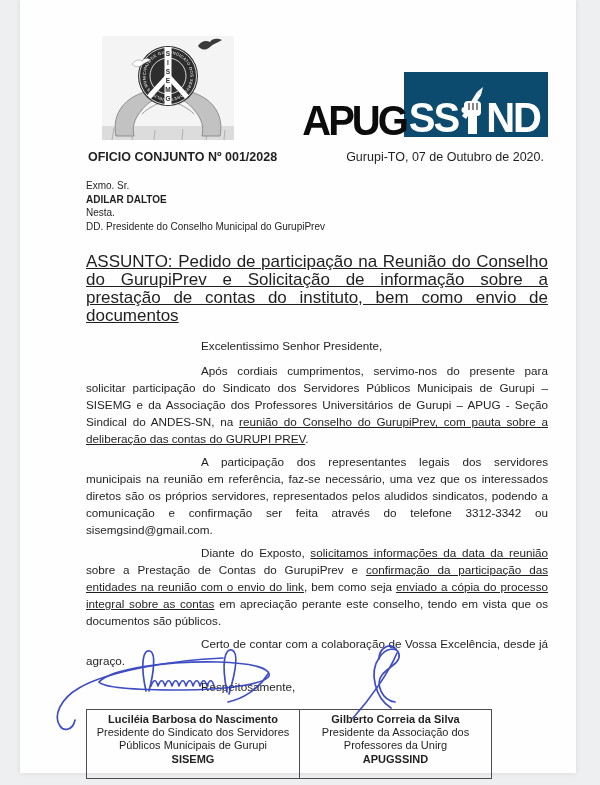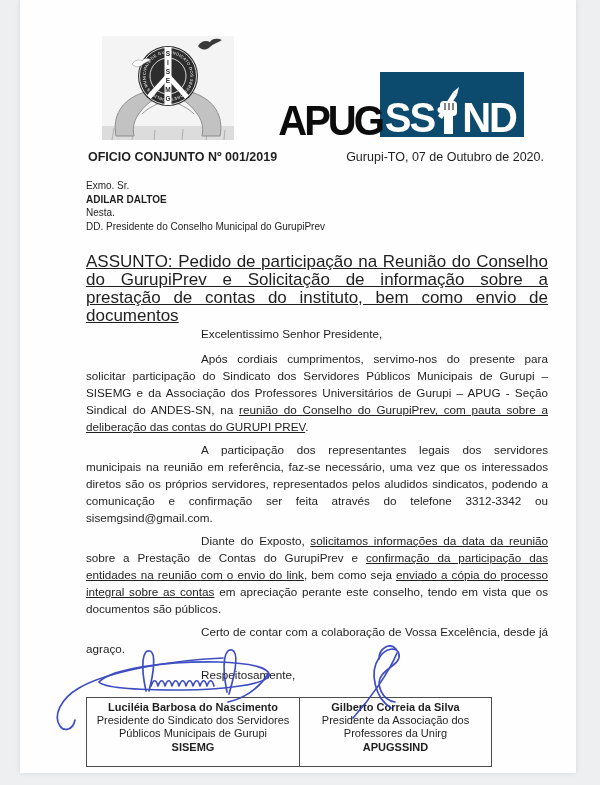--- a/index.html
+++ b/index.html
@@ -9,21 +9,21 @@
   }
   .page {
     position:absolute; left:20px; top:0; width:556px; height:773px;
     background:#fefefe; box-shadow:0 0 5px rgba(0,0,0,.10);
   }
   .content { position:absolute; left:66px; right:28px; top:0; }
 
   
   .doc-header { display:flex; justify-content:space-between; align-items:flex-start; margin-top:36px; }
   .sisemg-wrap { margin-left:16px; }
-  .apug-wrap { margin-top:36px; margin-right:24px; display:flex; align-items:flex-end; }
+  .apug-wrap { margin-top:36px; display:flex; align-items:flex-end; }
   .apug-prefix {
     font-weight:900; font-size:40px; letter-spacing:-3px; line-height:.78;
     color:#0c0c0c; transform:scaleY(1.08); transform-origin:bottom;
   }
   .apug-box {
     background:#0c4a6e; height:62px; display:flex; align-items:flex-end;
     padding:0 8px 3px 5px; overflow:visible; margin-left:-2px;
   }
   .apug-box span {
     font-weight:900; font-size:40px; letter-spacing:-2px; line-height:.78; color:#ffffff;
@@ -32,21 +32,21 @@
   .fist-svg { position:relative; top:-15px; margin:0 1px -15px 1px; }
 
   .ref-row { display:flex; justify-content:space-between; margin-top:6px; font-size:12.5px; }
   .oficio { font-weight:bold; margin-left:2px; }
   .dateline { margin-right:4px; }
 
   .addressee { margin-top:15px; font-size:10px; line-height:13.5px; }
   .addr-name { font-weight:bold; }
 
   .subject { margin-top:20px; font-size:17px; line-height:18px; text-align:justify; }
-  .salutation { text-indent:115px; font-size:11.7px; line-height:17px; }
+  .salutation { margin-top:12px; text-indent:115px; font-size:11.7px; line-height:17px; }
 
   .para { margin:6px 0 0 0; font-size:11.7px; line-height:17px; text-align:justify; text-indent:115px; }
   .para.first { margin-top:8px; }
 
   .closing { margin-top:9px; text-indent:115px; font-size:11.7px; line-height:17px; }
 
   .b { font-weight:normal; }
   .u { text-decoration:underline; }
 
   .sig-table { margin-top:14px; width:404px; border:1px solid #4d4d4d; display:flex; background:transparent; }
@@ -127,21 +127,21 @@
               <line x1="10" y1="17" x2="10" y2="24" stroke="#0c0c0c" stroke-width="1"></line>
               <line x1="14" y1="17" x2="14" y2="24" stroke="#0c0c0c" stroke-width="1"></line>
               <line x1="18" y1="17" x2="18" y2="24" stroke="#0c0c0c" stroke-width="1"></line>
             </svg>
             <span>ND</span>
           </div>
         </div>
       </div>
 
       <div class="ref-row">
-        <span class="oficio">OFICIO CONJUNTO Nº 001/2019</span>
+        <span class="oficio">OFICIO CONJUNTO Nº 001/2028</span>
         <span class="dateline"><span>Gurupi-TO, </span><span class="b">07</span><span> de </span><span class="b">Outubro</span><span> de </span><span class="b">2020</span><span>.</span></span>
       </div>
 
       <div class="addressee">
         <div>Exmo. Sr.</div>
         <div class="addr-name">ADILAR DALTOE</div>
         <div>Nesta.</div>
         <div>DD. Presidente do Conselho Municipal do GurupiPrev</div>
       </div>
 

